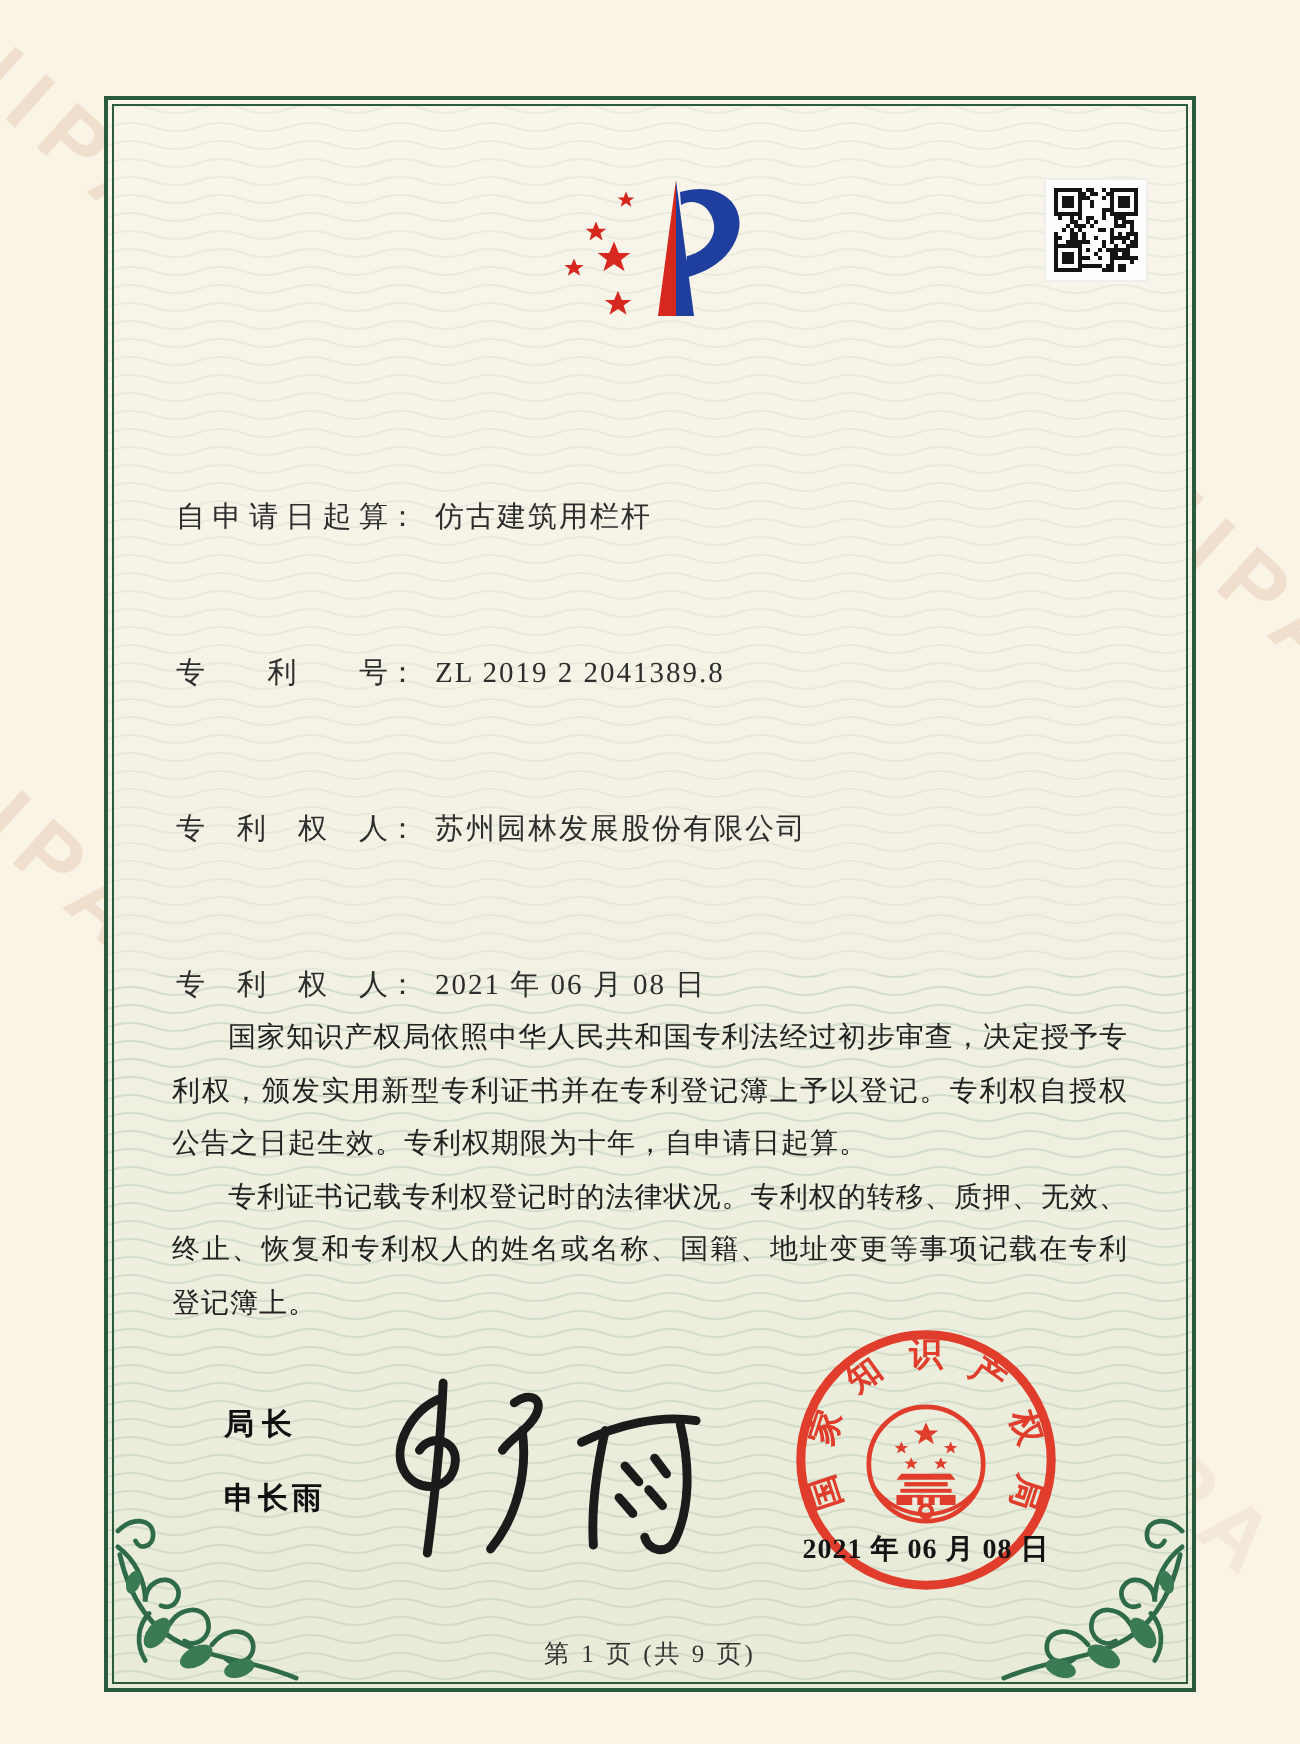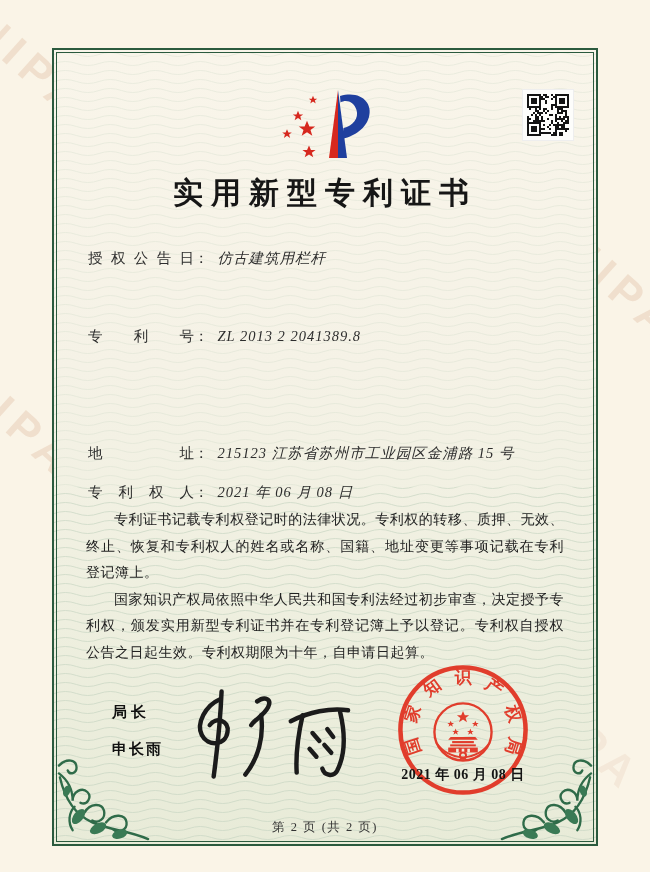--- a/index.html
+++ b/index.html
@@ -37,21 +37,21 @@
   .corner-br{left:497px;top:744px;transform:scaleX(-1);}
   
   .abs{position:absolute;}
   .cert-no{left:84px;top:88px;font-size:13.5px;letter-spacing:2px;color:#3a3a3a;}
   .logo{left:276px;top:84px;}
   .qr{left:523px;top:90px;width:50px;height:50px;background:#fdfdfb;box-shadow:0 0 0 1px #eee;}
   .qr-grid{position:absolute;left:4px;top:4px;width:42px;height:42px;}
   .title{left:0;right:0;top:173px;text-align:center;font-size:30px;font-weight:bold;letter-spacing:8px;color:#161616;}
   .row{position:absolute;left:88px;font-size:14.5px;color:#2d2d2d;white-space:nowrap;}
   .lbl{display:inline-block;width:106px;text-align:justify;text-align-last:justify;-moz-text-align-last:justify;}
-  .val{margin-left:9px;letter-spacing:1px;font-style:italic;}
+  .val{margin-left:9px;letter-spacing:1px;}
   .pair2{position:absolute;left:257px;top:0;}
   .lbl2{display:inline-block;width:96px;text-align:justify;text-align-last:justify;}
   .paras{left:86px;top:507px;width:478px;font-size:14px;line-height:1.9;text-align:justify;color:#222;}
   .paras p{margin:0;text-indent:2em;letter-spacing:0.5px;}
   .job{left:112px;top:703px;font-family:"Liberation Sans","DejaVu Sans",sans-serif;font-weight:bold;font-size:15px;letter-spacing:4px;color:#111;}
   .name{left:112px;top:740px;font-family:"Liberation Sans","DejaVu Sans",sans-serif;font-weight:bold;font-size:15px;letter-spacing:2px;color:#111;}
   .sig{left:186px;top:684px;}
   .seal{left:394px;top:661px;opacity:0.93;}
   .seal-date{left:382px;top:766px;width:162px;text-align:center;font-size:14px;font-weight:bold;letter-spacing:0.5px;color:#141414;}
   .footer{left:0;right:0;top:819px;text-align:center;font-size:12.5px;letter-spacing:1.5px;color:#333;}
@@ -355,38 +355,37 @@
         <div style="position: absolute; left: 10px; top: 40px; width: 2px; height: 2px; background: rgb(20, 20, 20);"></div>
         <div style="position: absolute; left: 12px; top: 40px; width: 2px; height: 2px; background: rgb(20, 20, 20);"></div>
         <div style="position: absolute; left: 24px; top: 40px; width: 2px; height: 2px; background: rgb(20, 20, 20);"></div>
         <div style="position: absolute; left: 26px; top: 40px; width: 2px; height: 2px; background: rgb(20, 20, 20);"></div>
         <div style="position: absolute; left: 28px; top: 40px; width: 2px; height: 2px; background: rgb(20, 20, 20);"></div>
         <div style="position: absolute; left: 32px; top: 40px; width: 2px; height: 2px; background: rgb(20, 20, 20);"></div>
         <div style="position: absolute; left: 34px; top: 40px; width: 2px; height: 2px; background: rgb(20, 20, 20);"></div>
       </div>
   </div>
 
-  <div class="abs title">实用新型专利证书</div>
 
   <div class="row" style="top:249px">
-    <span class="lbl">授权公告日</span><span class="colon">：</span><span class="val">仿古建筑用栏杆</span>
+    <span class="lbl">自申请日起算</span><span class="colon">：</span><span class="val">仿古建筑用栏杆</span>
   </div>
   <div class="row" style="top:327px">
-    <span class="lbl">专利号</span><span class="colon">：</span><span class="val">ZL 2013 2 2041389.8</span>
-  </div>
-  <div class="row" style="top:444px">
-    <span class="lbl">地址</span><span class="colon">：</span><span class="val">215123 江苏省苏州市工业园区金浦路 15 号</span>
+    <span class="lbl">专利号</span><span class="colon">：</span><span class="val">ZL 2019 2 2041389.8</span>
+  </div>
+  <div class="row" style="top:405px">
+    <span class="lbl">专利权人</span><span class="colon">：</span><span class="val">苏州园林发展股份有限公司</span>
   </div>
   <div class="row" style="top:483px">
     <span class="lbl">专利权人</span><span class="colon">：</span><span class="val">2021 年 06 月 08 日</span>
   </div>
 
   <div class="abs paras">
+    <p>国家知识产权局依照中华人民共和国专利法经过初步审查，决定授予专利权，颁发实用新型专利证书并在专利登记簿上予以登记。专利权自授权公告之日起生效。专利权期限为十年，自申请日起算。</p>
     <p>专利证书记载专利权登记时的法律状况。专利权的转移、质押、无效、终止、恢复和专利权人的姓名或名称、国籍、地址变更等事项记载在专利登记簿上。</p>
-    <p>国家知识产权局依照中华人民共和国专利法经过初步审查，决定授予专利权，颁发实用新型专利证书并在专利登记簿上予以登记。专利权自授权公告之日起生效。专利权期限为十年，自申请日起算。</p>
   </div>
 
   <div class="abs job">局长</div>
   <div class="abs name">申长雨</div>
 
   <svg class="abs sig" width="168" height="102" viewBox="0 0 170 100" xmlns="http://www.w3.org/2000/svg">
     <g fill="none" stroke="#1b1b1b" stroke-width="4.5" stroke-linecap="round" stroke-linejoin="round">
       <path d="M34,14 C20,20 10,38 16,50 C22,62 40,61 42,47 C44,35 30,31 24,40"></path>
       <path d="M36,6 C35,30 32,62 28,92"></path>
       <path d="M72,16 C80,10 87,14 83,22 C79,30 70,34 66,40"></path>
@@ -435,15 +434,15 @@
           <path d="M-27,13 C-21,22 -12,27 0,27.8"></path>
           <path d="M27,13 C21,22 12,27 0,27.8"></path>
           <circle cx="0" cy="26" r="3.1"></circle>
         </g>
       </g>
     </g>
   </svg>
 
   <div class="abs seal-date">2021 年 06 月 08 日</div>
 
-  <div class="abs footer">第 2 页 (共 2 页)</div>
+  <div class="abs footer">第 1 页 (共 9 页)</div>
 
 </div>
 
 </body></html>

